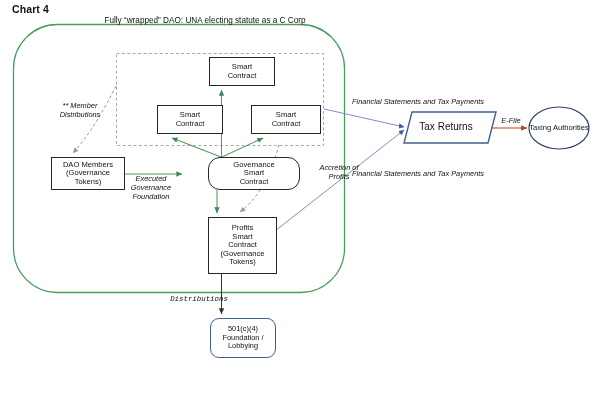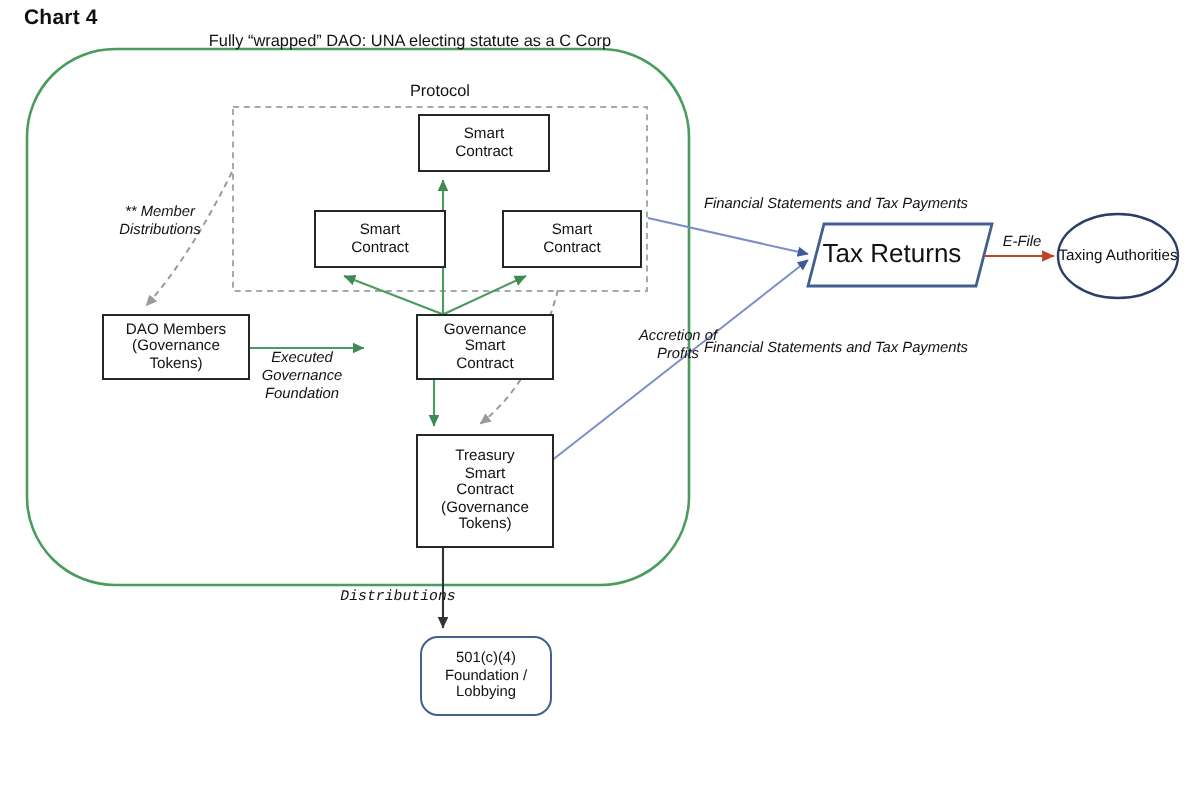--- a/index.html
+++ b/index.html
@@ -36,27 +36,27 @@
   }
   .node span{display:block;}
 
   .node.rect{border:1.3px solid #262626;}
   .node.rounded{border:1.3px solid #41608f;border-radius:9px;}
 
   #node-smart-contract-top{left:188px;top:57px;width:66px;height:29px;font-size:7.6px;}
   #node-smart-contract-left{left:136px;top:105px;width:66px;height:29px;font-size:7.6px;}
   #node-smart-contract-right{left:230px;top:105px;width:70px;height:29px;font-size:7.6px;}
   #node-dao-members{left:30px;top:157px;width:74px;height:33px;font-size:7.6px;}
-  #node-governance-sc{left:187px;top:157px;width:69px;height:33px;font-size:7.6px;}
+  #node-governance-sc{left:187px;top:157px;width:92px;height:33px;font-size:7.6px;border-radius:12px;}
   #node-treasury-sc{left:187px;top:217px;width:69px;height:57px;font-size:7.6px;}
   #node-foundation{left:189px;top:318px;width:66px;height:40px;font-size:7.4px;}
 
   
   #node-tax-returns{
-    left:408px;top:113px;width:76px;height:28px;font-size:13px;
+    left:408px;top:113px;width:76px;height:28px;font-size:10px;
     display:flex;align-items:center;justify-content:center;text-align:center;
     position:absolute;line-height:1.14;
   }
   
   #node-taxing-authorities{
     left:528px;top:112px;width:62px;height:32px;font-size:7.6px;
     display:flex;align-items:center;justify-content:center;text-align:center;
     position:absolute;line-height:1.14;
   }
 
@@ -129,21 +129,20 @@
 
     <path d="M492,128 L527,128" fill="none" stroke="#c0432a" stroke-width="1.1" marker-end="url(#arrow-red)"></path>
 
     <path d="M221.5,274 L221.5,314" fill="none" stroke="#333333" stroke-width="1.05" marker-end="url(#arrow-dark)"></path>
   </svg>
 
   <div class="lbl" id="chart-title">Chart 4</div>
 
   <div class="lbl" id="container-caption">Fully “wrapped” DAO: UNA electing statute as a C Corp</div>
 
-  <div class="lbl" id="protocol-caption">Protocol</div>
 
   <div class="node rect" id="node-smart-contract-top">
     <span>
       <span>Smart</span>
       <span>Contract</span>
     </span>
   </div>
 
   <div class="node rect" id="node-smart-contract-left">
     <span>
@@ -170,21 +169,21 @@
   <div class="node rect" id="node-governance-sc">
     <span>
       <span>Governance</span>
       <span>Smart</span>
       <span>Contract</span>
     </span>
   </div>
 
   <div class="node rect" id="node-treasury-sc">
     <span>
-      <span>Treasury</span>
+      <span>Profits</span>
       <span>Smart</span>
       <span>Contract</span>
       <span>(Governance</span>
       <span>Tokens)</span>
     </span>
   </div>
 
   <div class="node rounded" id="node-foundation">
     <span>
       <span>501(c)(4)</span>

